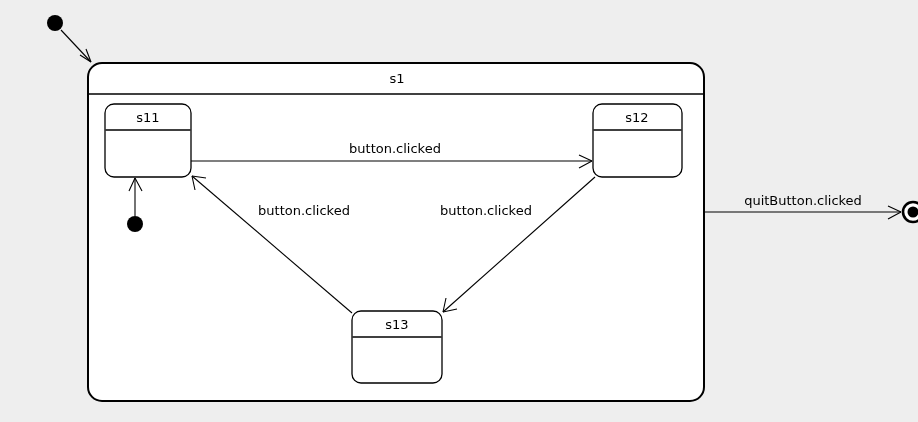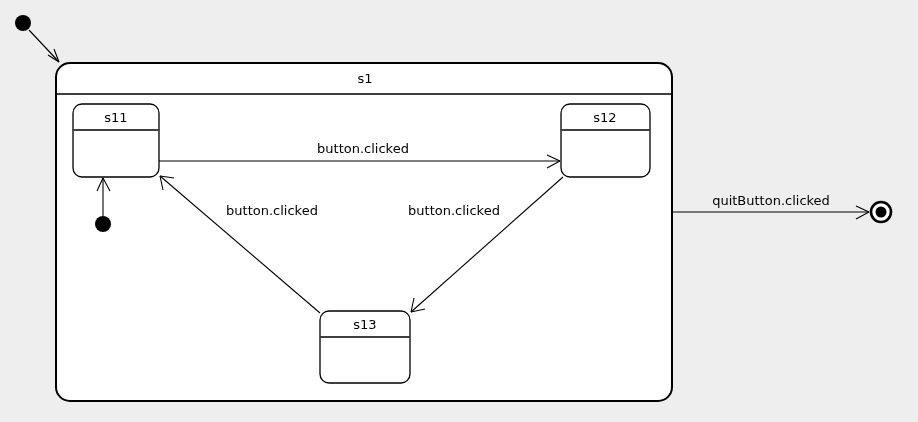--- a/index.html
+++ b/index.html
@@ -11,20 +11,21 @@
     width: 918px;
     height: 422px;
     background: #eeeeee;
     font-family: "DejaVu Sans", sans-serif;
     overflow: hidden;
   }
   #diagram-canvas {
     position: relative;
     width: 818px;
     height: 422px;
+    margin-left: 32px;
   }
   #diagram-svg {
     position: absolute;
     top: 0;
     left: 0;
     width: 918px;
     height: 422px;
   }
   .state-label {
     font-family: "DejaVu Sans", sans-serif;

